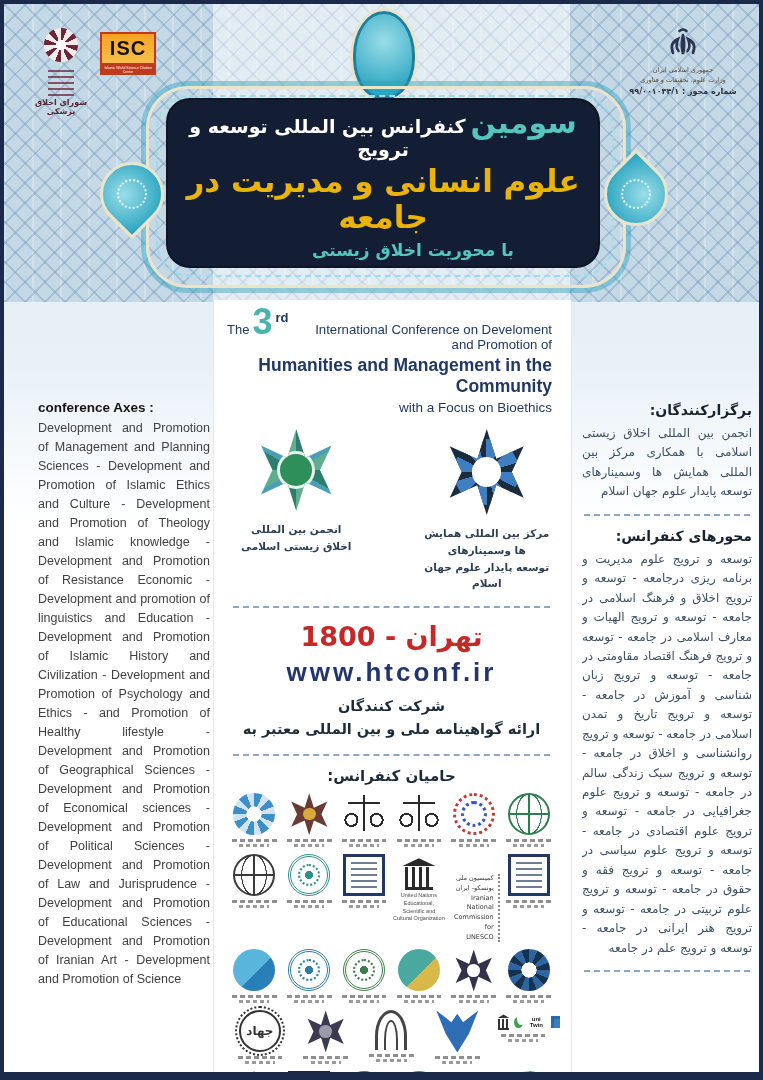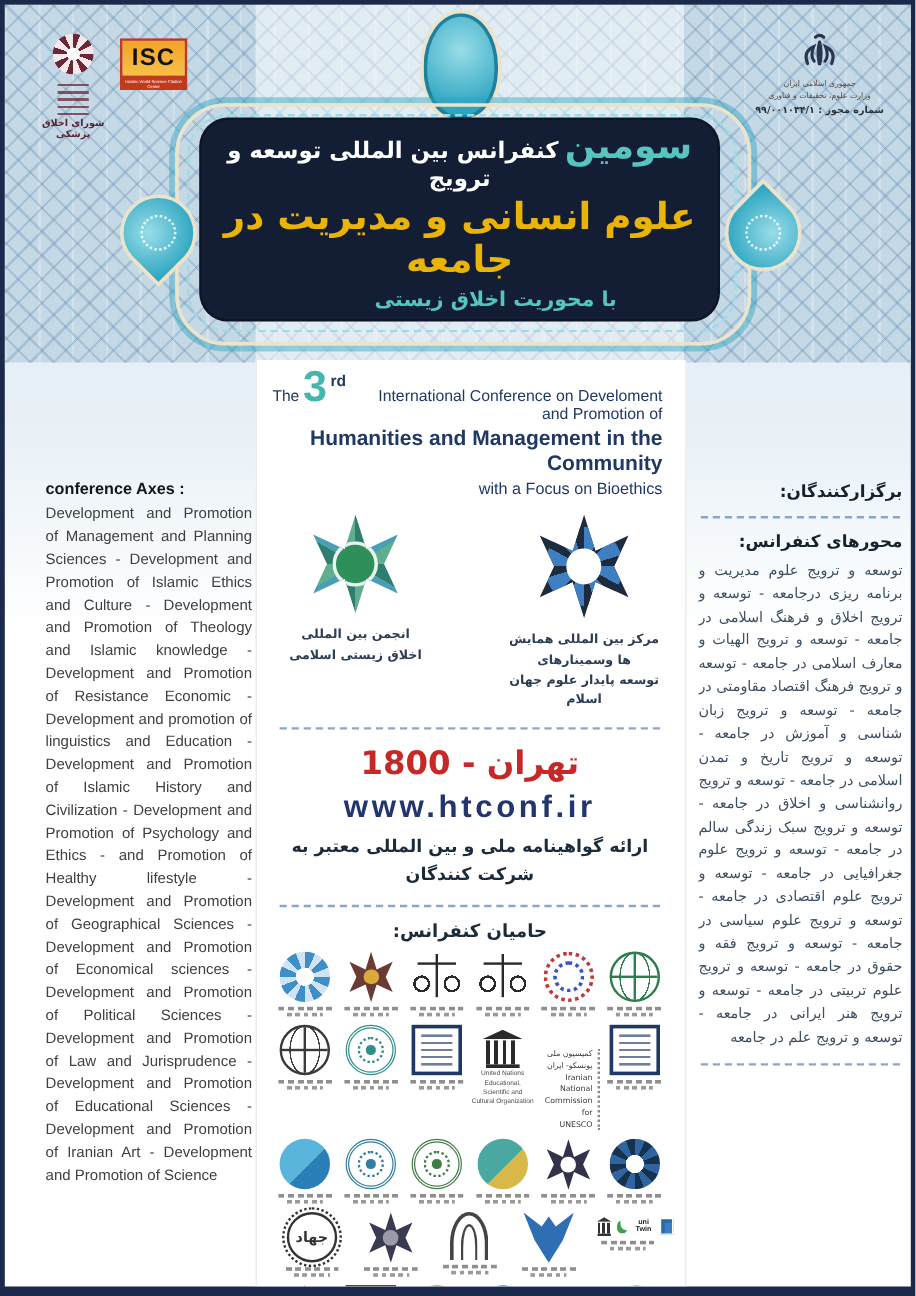--- a/index.html
+++ b/index.html
@@ -243,22 +243,22 @@
           <div>مرکز بین المللی همایش ها وسمینارهای</div>
           <div>توسعه پایدار علوم جهان اسلام</div>
         </div>
       </div>
     </div>
 
     <div class="dash"></div>
     <div class="city fa">تهران - 1800</div>
     <div class="site">www.htconf.ir</div>
     <div class="cert fa">
+      <div>شرکت کنندگان</div>
       <div>ارائه گواهینامه ملی و بین المللی معتبر به</div>
-      <div>شرکت کنندگان</div>
     </div>
     <div class="dash"></div>
     <div class="sphead fa">حامیان کنفرانس:</div>
     <div class="grid" id="sponsor-grid">
         <div class="grow">
           <div class="cell">
             <div class="mk petals" style="--c1: #3e8ec8; --c2: #cfe3f2;"></div>
             <div class="cap1"></div>
             <div class="cap2"></div>
           </div>
@@ -414,19 +414,20 @@
       </div>
   </div>
 
   <div class="col-left">
     <h3>conference Axes :</h3>
     <p>Development and Promotion of Management and Planning Sciences - Development and Promotion of Islamic Ethics and Culture - Development and Promotion of Theology and Islamic knowledge - Development and Promotion of Resistance Economic - Development and promotion of linguistics and Education - Development and Promotion of Islamic History and Civilization - Development and Promotion of Psychology and Ethics - and Promotion of Healthy lifestyle - Development and Promotion of Geographical Sciences - Development and Promotion of Economical sciences - Development and Promotion of Political Sciences - Development and Promotion of Law and Jurisprudence - Development and Promotion of Educational Sciences - Development and Promotion of Iranian Art - Development and Promotion of Science</p>
   </div>
 
   <div class="col-right fa">
     <h3>برگزارکنندگان:</h3>
+    <p>انجمن بین المللی اخلاق زیستی اسلامی با همکاری مرکز بین المللی همایش ها وسمینارهای توسعه پایدار علوم جهان اسلام</p>
     <div class="dash"></div>
     <h3>محورهای کنفرانس:</h3>
     <p>توسعه و ترویج علوم مدیریت و برنامه ریزی درجامعه - توسعه و ترویج اخلاق و فرهنگ اسلامی در جامعه - توسعه و ترویج الهیات و معارف اسلامی در جامعه - توسعه و ترویج فرهنگ اقتصاد مقاومتی در جامعه - توسعه و ترویج زبان شناسی و آموزش در جامعه - توسعه و ترویج تاریخ و تمدن اسلامی در جامعه - توسعه و ترویج روانشناسی و اخلاق در جامعه - توسعه و ترویج سبک زندگی سالم در جامعه - توسعه و ترویج علوم جغرافیایی در جامعه - توسعه و ترویج علوم اقتصادی در جامعه - توسعه و ترویج علوم سیاسی در جامعه - توسعه و ترویج فقه و حقوق در جامعه - توسعه و ترویج علوم تربیتی در جامعه - توسعه و ترویج هنر ایرانی در جامعه - توسعه و ترویج علم در جامعه</p>
     <div class="dash"></div>
   </div>
 
 </div>
 
 </body></html>

